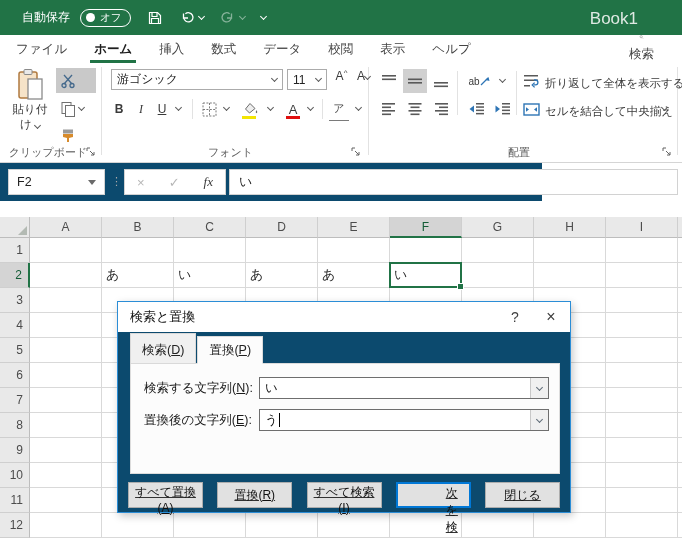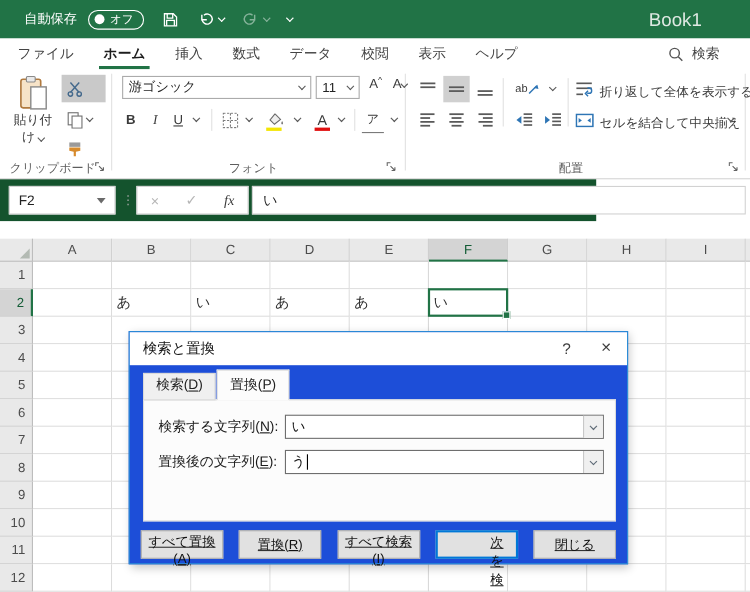--- a/index.html
+++ b/index.html
@@ -22,21 +22,21 @@
   .chev.w{border-color:#fff;}
   .booktitle{position:absolute;right:44px;top:9px;font-size:17px;color:#dfe9e3;}
 
   
   .tabrow{position:absolute;left:0;top:35px;width:682px;height:28px;background:#fff;}
   .tabstrip{display:flex;height:28px;align-items:stretch;margin-left:12px;}
   .rtab{font-size:12.5px;color:#444;padding:0 4px;margin-right:19px;display:flex;
         align-items:center;border-bottom:3px solid transparent;padding-top:3px;white-space:nowrap;}
   .rtab.active{color:#1e1e1e;font-weight:bold;border-bottom-color:#217346;}
   .searchbox{position:absolute;right:28px;top:0;height:28px;display:flex;align-items:center;gap:7px;
-             font-size:12.5px;color:#444;}
+             font-size:12.5px;color:#444;flex-direction:column;}
 
   
   .ribbon{position:absolute;left:0;top:63px;width:682px;height:100px;background:#fff;
           border-bottom:1px solid #d5d5d5;font-size:12px;}
   .vsep{position:absolute;top:4px;height:88px;width:1px;background:#e2e2e2;}
   .glabel{position:absolute;bottom:3px;font-size:11px;color:#5d5d5d;text-align:center;}
   .launcher{position:absolute;bottom:4px;width:12px;height:12px;}
   .group{position:absolute;top:0;height:100px;}
   
   .g-clip{left:0;width:101px;}
@@ -54,21 +54,21 @@
   .fmt{position:absolute;top:34px;height:24px;display:flex;align-items:center;justify-content:center;color:#3a3a3a;}
   .ubar{text-decoration:underline;}
   .swatchbar{position:absolute;left:1px;bottom:2px;width:14px;height:3.5px;}
   
   .g-align{left:369px;width:308px;}
   .abtn{position:absolute;width:24px;height:24px;display:flex;align-items:center;justify-content:center;text-align:right;}
   .abtn.hl{background:#d0d0d0;}
   .albl{position:absolute;font-size:11.5px;color:#3a3a3a;white-space:nowrap;}
 
   
-  .fbar{position:absolute;left:0;top:163px;width:542px;height:38px;background:#14532d;}
+  .fbar{position:absolute;left:0;top:163px;width:542px;height:38px;background:#0c4a6e;}
   .namebox{position:absolute;left:8px;top:6px;width:97px;height:26px;background:#fff;border:1px solid #d2d2d2;
            display:flex;align-items:center;font-size:12.5px;color:#222;padding-left:8px;}
   .tri{width:0;height:0;border-left:4px solid transparent;border-right:4px solid transparent;
        border-top:5px solid #6a6a6a;margin-left:auto;margin-right:8px;}
   .dots{position:absolute;left:111px;top:12px;color:#a8a8a8;font-size:11px;}
   .fxbtns{position:absolute;left:124px;top:6px;width:102px;height:26px;background:#fff;border:1px solid #d2d2d2;
           display:flex;align-items:center;justify-content:space-around;font-size:13px;}
   .dim{color:#b6b6b6;}
   .fx{font-style:italic;font-family:"Liberation Serif","DejaVu Serif",serif;color:#3c3c3c;}
   .fcontent{position:absolute;left:229px;top:6px;width:449px;height:26px;background:#fff;border:1px solid #d2d2d2;
@@ -89,29 +89,29 @@
                 border-left:9px solid transparent;border-bottom:9px solid #b3bab3;}
   .cell{background:#fff;border-right:1px solid #d9d9d9;border-bottom:1px solid #d9d9d9;
         display:flex;align-items:center;padding-left:4px;font-size:13px;color:#2b2b2b;}
   .cell.sel{position:relative;z-index:2;}
   .cell.sel:before{content:"";position:absolute;left:-1px;top:-1px;right:-1px;bottom:-1px;
                    border:2px solid #217346;pointer-events:none;}
   .cell.sel:after{content:"";position:absolute;right:-3px;bottom:-3px;width:5px;height:5px;
                   background:#217346;border:1px solid #fff;}
 
   
-  .dialog{position:absolute;left:117px;top:301px;width:454px;height:212px;background:#1d4ed8;
+  .dialog{position:absolute;left:117px;top:301px;width:454px;height:212px;background:#0c4a6e;
           border:1px solid #2b8dd6;box-shadow:2px 3px 8px rgba(0,0,0,.22);z-index:10;font-size:12.5px;}
   .dtitle{position:relative;height:30px;background:#fff;display:flex;align-items:center;}
   .dtitle .ttl{margin-left:12px;font-size:13px;color:#111;}
   .dctl{position:absolute;top:0;width:34px;height:30px;display:flex;align-items:center;justify-content:center;
         font-size:14px;color:#404040;}
   .dhelp{right:38px;}  .dclose{right:2px;font-size:16px;}
   .dtabs{position:absolute;left:12px;top:37px;display:flex;align-items:flex-end;z-index:3;height:25px;}
-  .dtab{border:1px solid #d9d9d9;background:#f0f0f0;padding:2px 11px 4px;margin-right:1px;color:#222;}
+  .dtab{border:1px solid #d9d9d9;background:#f0f0f0;padding:8px 11px 4px;margin-right:1px;color:#222;}
   .dtab.active{background:#fcfcfc;border-color:#dcdcdc;border-bottom-color:#fcfcfc;padding-top:5px;}
   .dpage{position:absolute;left:12px;top:61px;width:430px;height:111px;background:#fcfcfc;border:1px solid #dcdcdc;
          padding:13px 10px 0 13px;}
   .frow{display:flex;align-items:center;margin-bottom:10px;}
   .flabel{width:115px;color:#1a1a1a;}
   .combo{flex:1;height:22px;border:1px solid #6e6e6e;background:#fff;display:flex;align-items:center;position:relative;}
   .cval{padding-left:5px;color:#111;}
   .caret{display:inline-block;width:1px;height:14px;background:#000;margin-left:1px;}
   .cbtn{position:absolute;right:0;top:0;width:18px;height:100%;background:#f0f0f0;border-left:1px solid #c8c8c8;
         display:flex;align-items:center;justify-content:center;}

